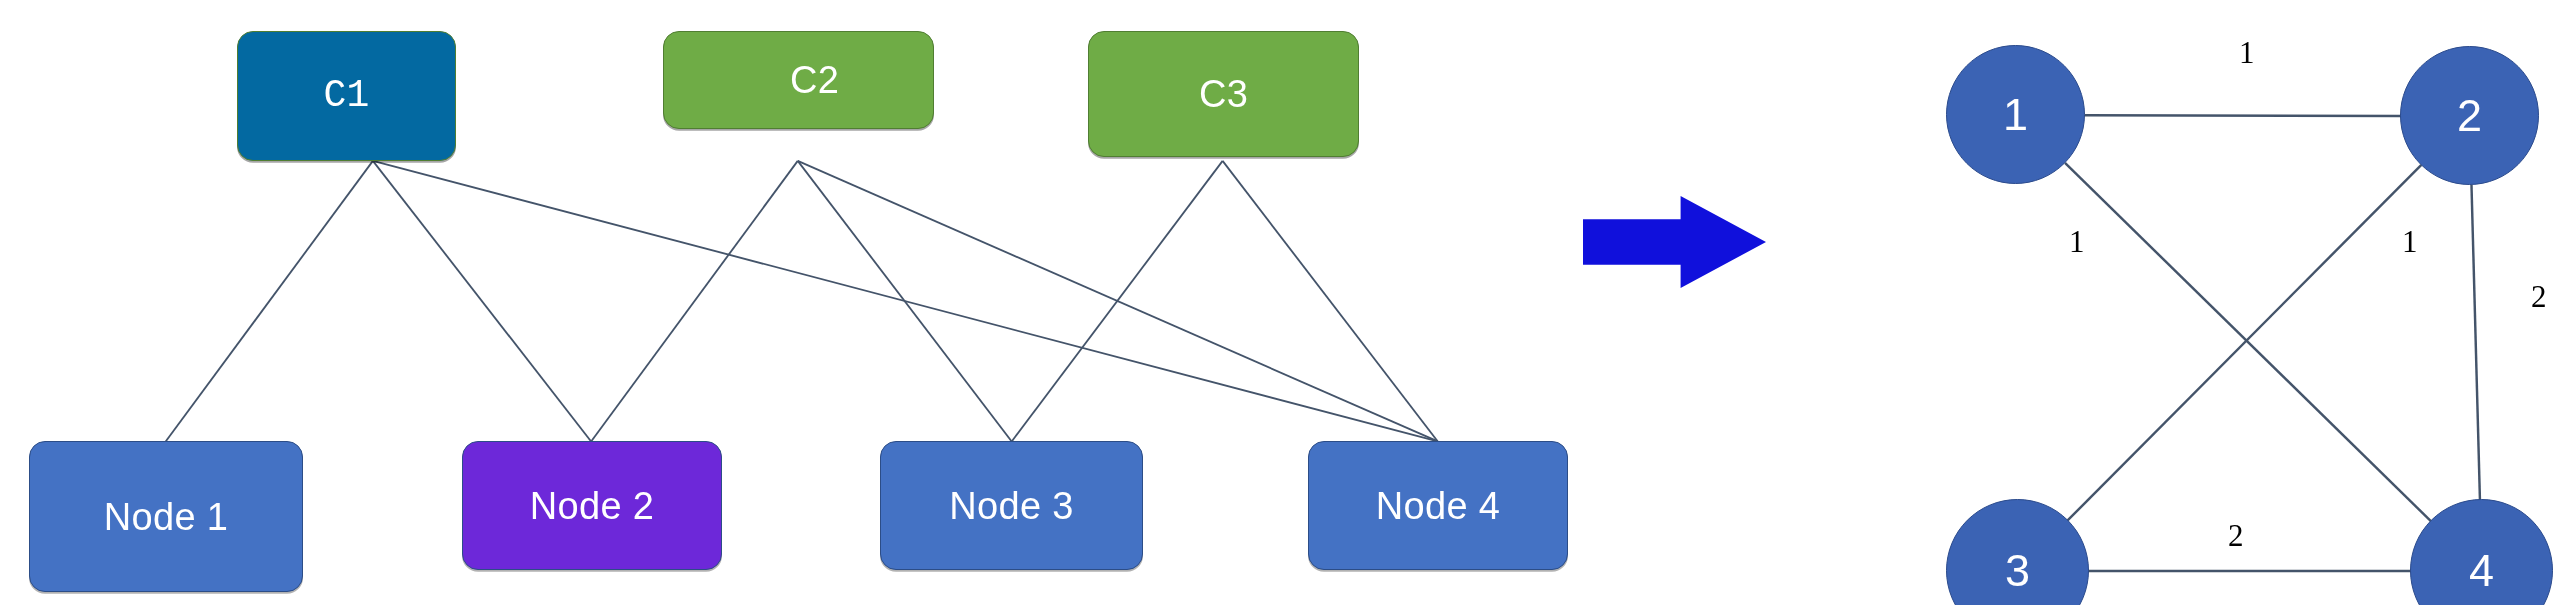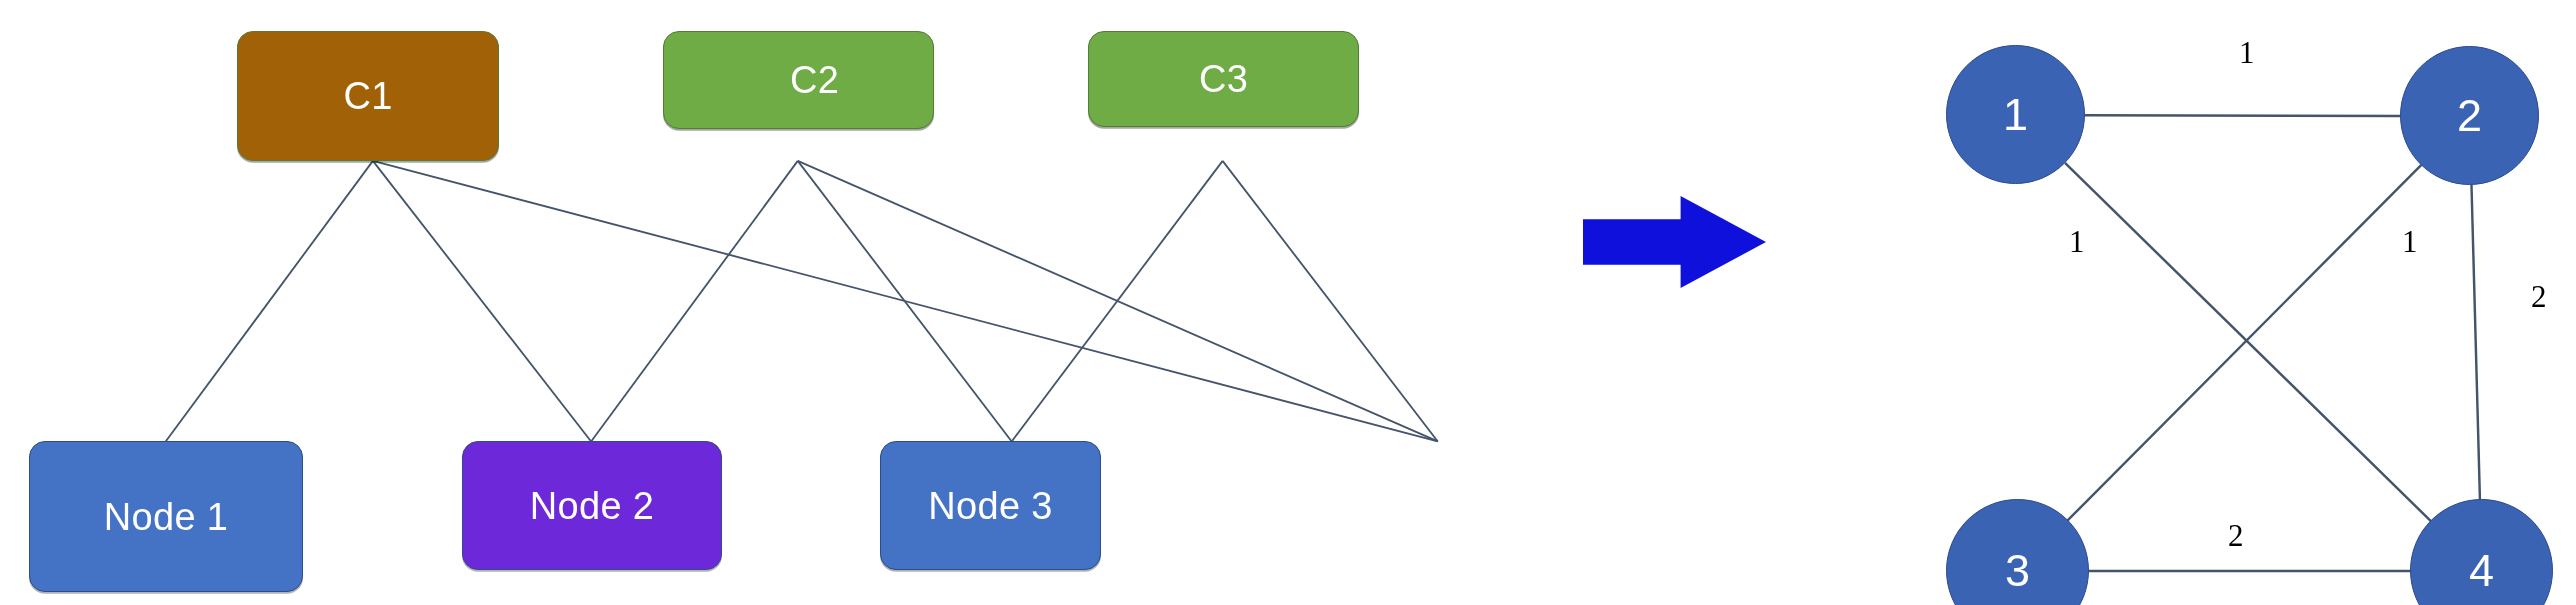--- a/index.html
+++ b/index.html
@@ -79,38 +79,41 @@
     </svg>
 
   <svg class="layer" id="right-edges" width="2576" height="606" viewBox="0 0 4214 991">
       <line x1="3409.9995931467015" y1="188.3018856958132" x2="3928.0004068532985" y2="189.6981143041868" stroke="#44546A" stroke-width="4"></line>
       <line x1="3378.0317303144056" y1="266.35127403483796" x2="3977.8245626236017" y2="853.5500311249432" stroke="#44546A" stroke-width="4"></line>
       <line x1="3961.017793618486" y1="269.4091372268197" x2="3381.097801195305" y2="852.4638323117476" stroke="#44546A" stroke-width="4"></line>
       <line x1="4043.0096654519552" y1="301.95955481274166" x2="4056.9097185091528" y2="819.0415285404885" stroke="#44546A" stroke-width="4"></line>
       <line x1="3415" y1="934" x2="3945" y2="934" stroke="#44546A" stroke-width="4"></line>
     </svg>
 
-  <div class="boxnode cbox" id="c-0" style="left: 237px; top: 31px; width: 262px; height: 130px; background: #a16207; border-color: rgb(80, 126, 50);">
+  <div class="boxnode cbox" id="c-0" style="left: 237px; top: 31px; width: 219px; height: 130px; background: #0369a1; border-color: rgb(80, 126, 50); font-family: Liberation Mono, monospace;">
     <span>C1</span>
   </div>
   <div class="boxnode cbox" id="c-1" style="left: 663px; top: 31px; width: 271px; height: 98px; background: rgb(111, 172, 70); border-color: rgb(80, 126, 50); padding-left: 32px;">
     <span>C2</span>
   </div>
-  <div class="boxnode cbox" id="c-2" style="left: 1088px; top: 31px; width: 271px; height: 96px; background: rgb(111, 172, 70); border-color: rgb(80, 126, 50);">
+  <div class="boxnode cbox" id="c-2" style="left: 1088px; top: 31px; width: 271px; height: 126px; background: rgb(111, 172, 70); border-color: rgb(80, 126, 50);">
     <span>C3</span>
   </div>
 
   <div class="boxnode nbox" id="n-0" style="left: 29px; top: 441px; width: 274px; height: 151px; background: rgb(68, 114, 196); border-color: rgb(44, 77, 135);">
     <span>Node 1</span>
   </div>
   <div class="boxnode nbox" id="n-1" style="left: 462px; top: 441px; width: 260px; height: 129px; background: #6d28d9; border-color: rgb(44, 77, 135);">
     <span>Node 2</span>
   </div>
-  <div class="boxnode nbox" id="n-2" style="left: 880px; top: 441px; width: 221px; height: 129px; background: rgb(68, 114, 196); border-color: rgb(44, 77, 135);">
+  <div class="boxnode nbox" id="n-2" style="left: 880px; top: 441px; width: 263px; height: 129px; background: rgb(68, 114, 196); border-color: rgb(44, 77, 135);">
     <span>Node 3</span>
+  </div>
+  <div class="boxnode nbox" id="n-3" style="left: 1308px; top: 441px; width: 260px; height: 129px; background: rgb(68, 114, 196); border-color: rgb(44, 77, 135);">
+    <span>Node 4</span>
   </div>
 
   <div class="arrowwrap" id="arrow-wrap" style="left: 1583px; top: 196px; width: 183px; height: 92px;">
     <svg id="arrow-svg" width="183" height="92" viewBox="0 0 300 150" preserveAspectRatio="none">
       <polygon id="arrow-poly" points="0,38 160,38 160,0 300,75 160,150 160,112 0,112" fill="#1010DC"></polygon>
     </svg>
   </div>
 
   <div class="circnode" id="g-0" style="left: 1946px; top: 45px; width: 139px; height: 139px; background: rgb(59, 99, 180); border-color: rgb(42, 74, 140);">
     <span>1</span>

